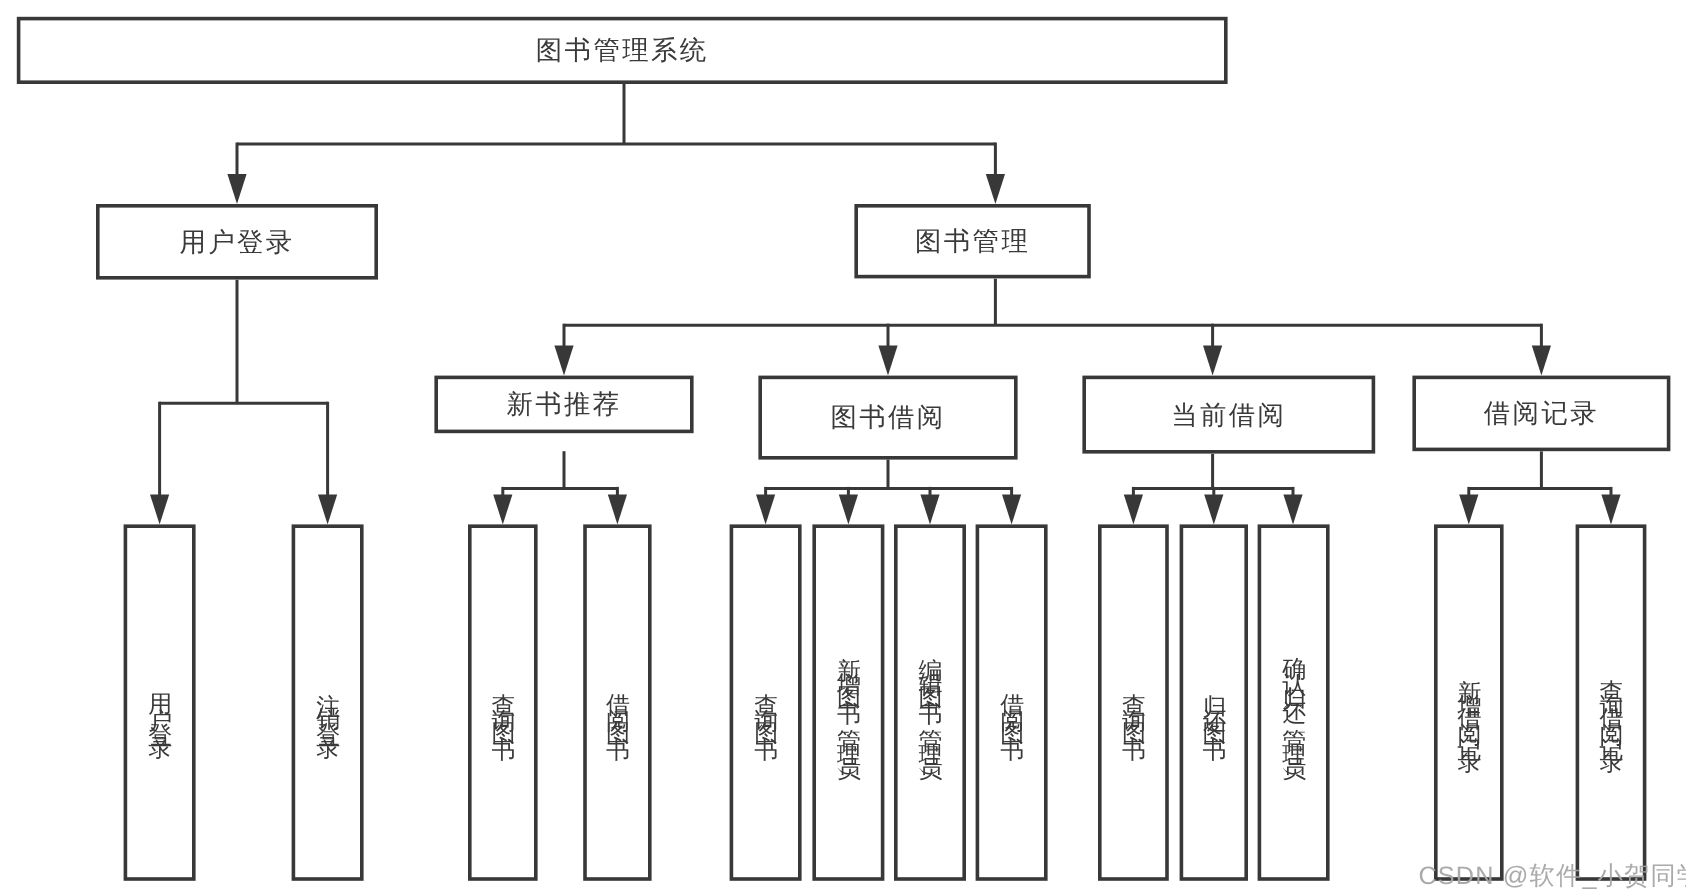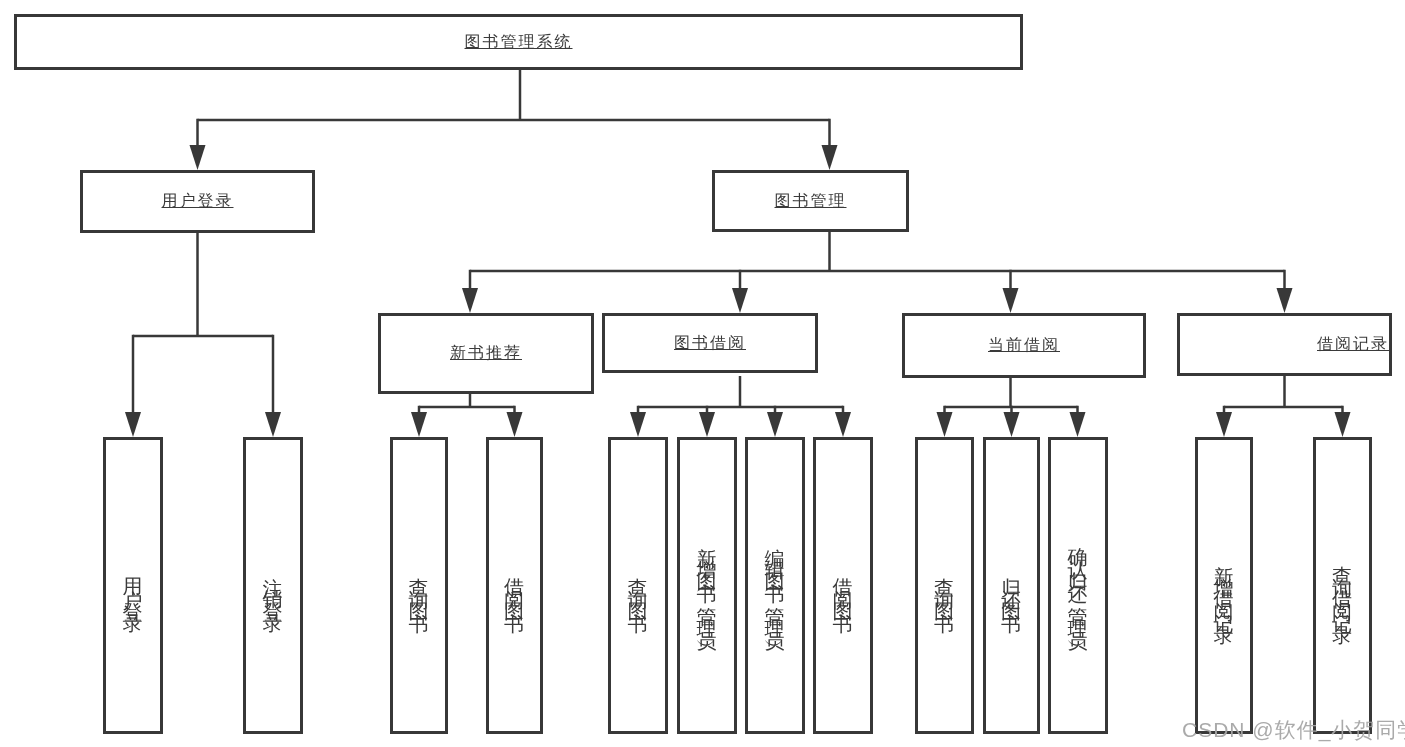--- a/index.html
+++ b/index.html
@@ -21,42 +21,41 @@
     box-sizing: border-box;
     background: #ffffff;
     border: 3px solid #383838;
     color: #3a3a3a;
     display: flex;
     align-items: center;
     justify-content: center;
     z-index: 1;
   }
   .h-node {
-    font-size: 16px;
+    font-size: 22px;
     letter-spacing: 2px;
     white-space: nowrap;
-    text-decoration: underline;
   }
   .v-node {
     writing-mode: vertical-rl;
     text-orientation: mixed;
     font-size: 20px;
     letter-spacing: 12px;
     line-height: 1;
     top: 437px;
     height: 297px;
   }
   
   #n-root  { left: 14px;   top: 14px;  width: 1009px; height: 56px; }
   #n-l2-0  { left: 80px;   top: 170px; width: 235px;  height: 63px; }
   #n-l2-1  { left: 712px;  top: 170px; width: 197px;  height: 62px; }
-  #n-l3-0  { left: 378px;  top: 313px; width: 216px;  height: 81px; }
-  #n-l3-1  { left: 602px;  top: 313px; width: 216px;  height: 60px; }
+  #n-l3-0  { left: 362px;  top: 313px; width: 216px;  height: 48px; }
+  #n-l3-1  { left: 632px;  top: 313px; width: 216px;  height: 70px; }
   #n-l3-2  { left: 902px;  top: 313px; width: 244px;  height: 65px; }
-  #n-l3-3  { left: 1177px; top: 313px; width: 215px;  height: 63px; justify-content: flex-end; }
+  #n-l3-3  { left: 1177px; top: 313px; width: 215px;  height: 63px; }
   #lf-0  { left: 103px;  width: 60px; }
   #lf-1  { left: 243px;  width: 60px; }
   #lf-2  { left: 390px;  width: 58px; }
   #lf-3  { left: 486px;  width: 57px; }
   #lf-4  { left: 608px;  width: 60px; }
   #lf-5  { left: 677px;  width: 60px; }
   #lf-6  { left: 745px;  width: 60px; }
   #lf-7  { left: 813px;  width: 60px; }
   #lf-8  { left: 915px;  width: 59px; }
   #lf-9  { left: 983px;  width: 57px; }

